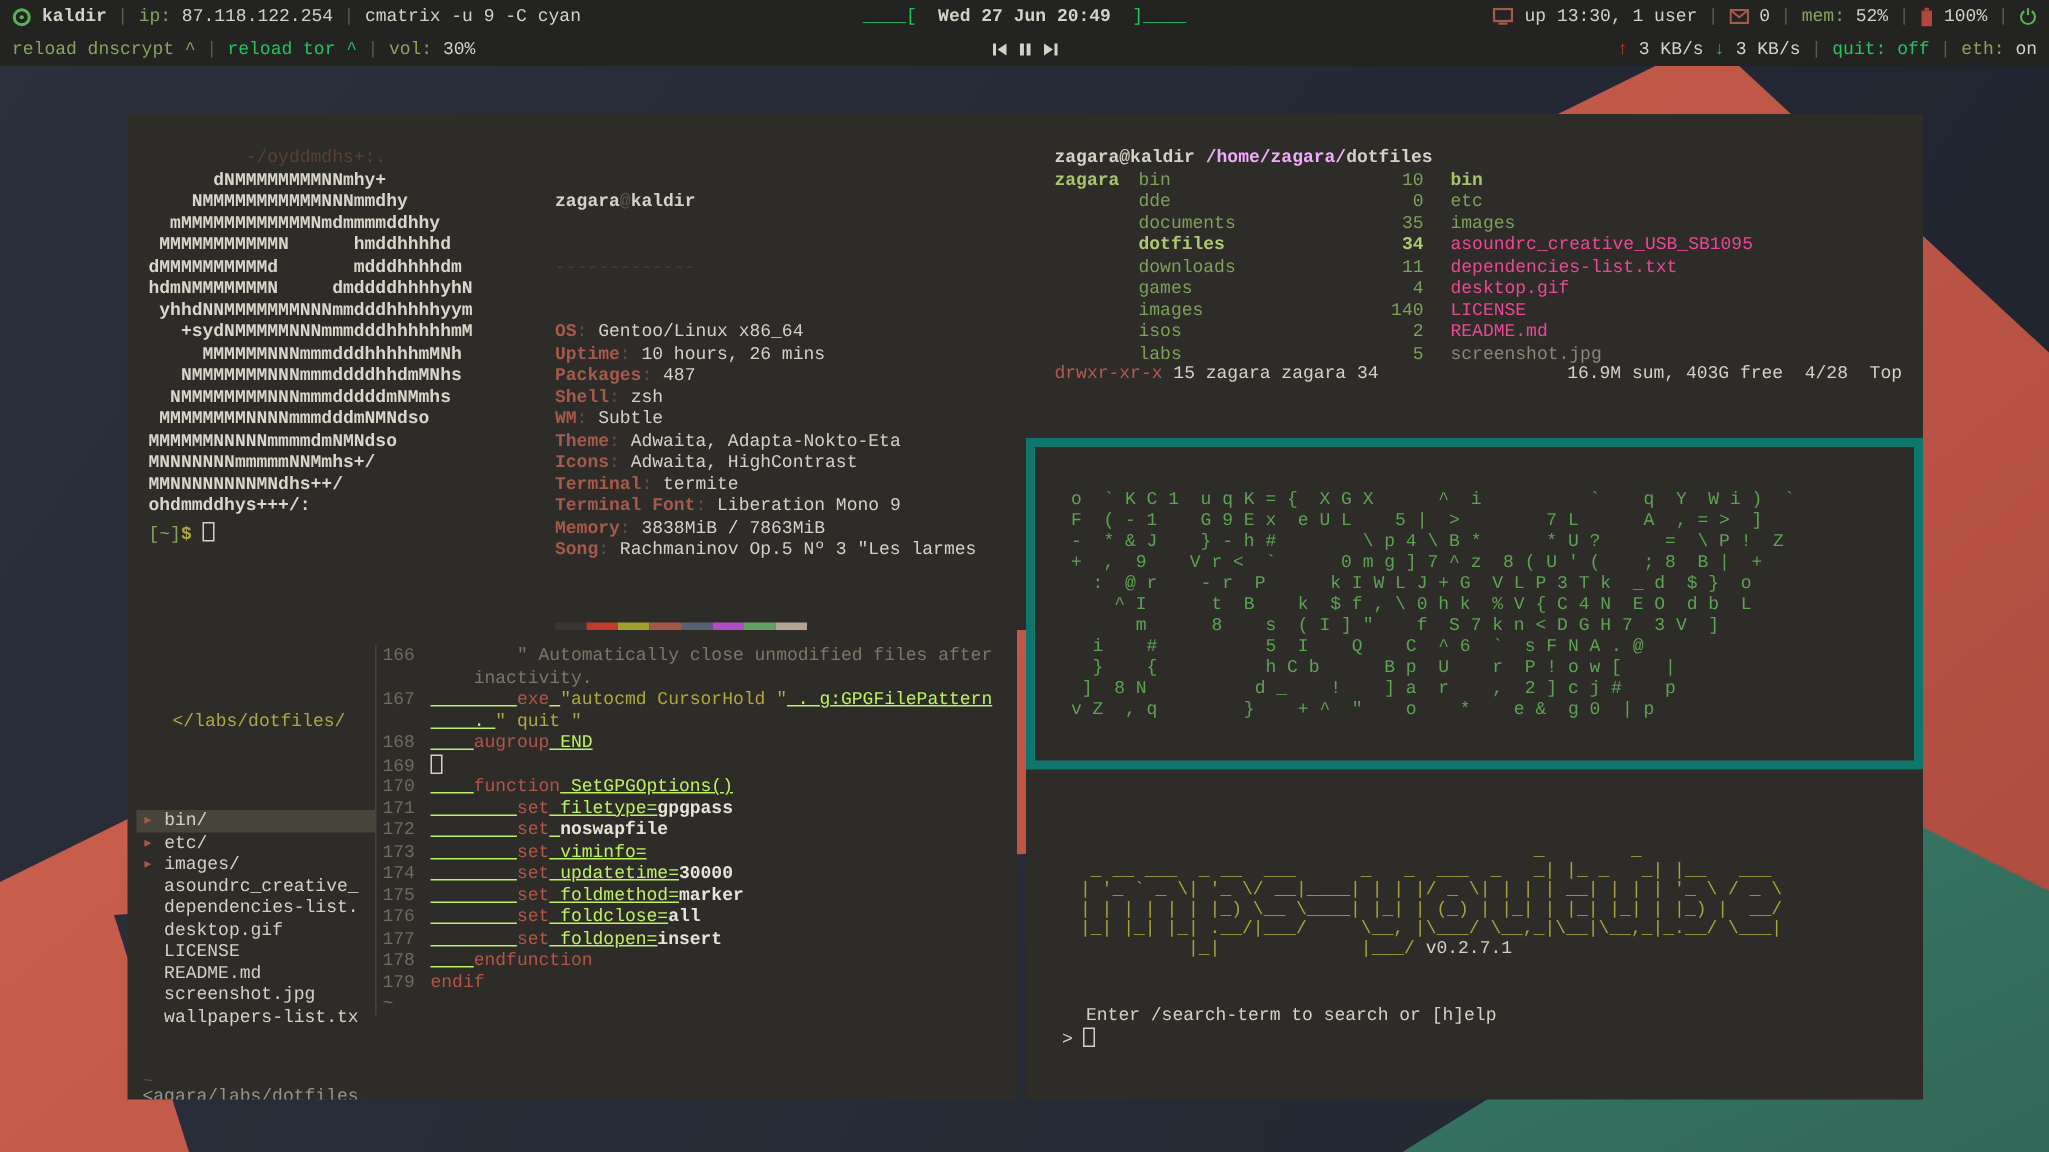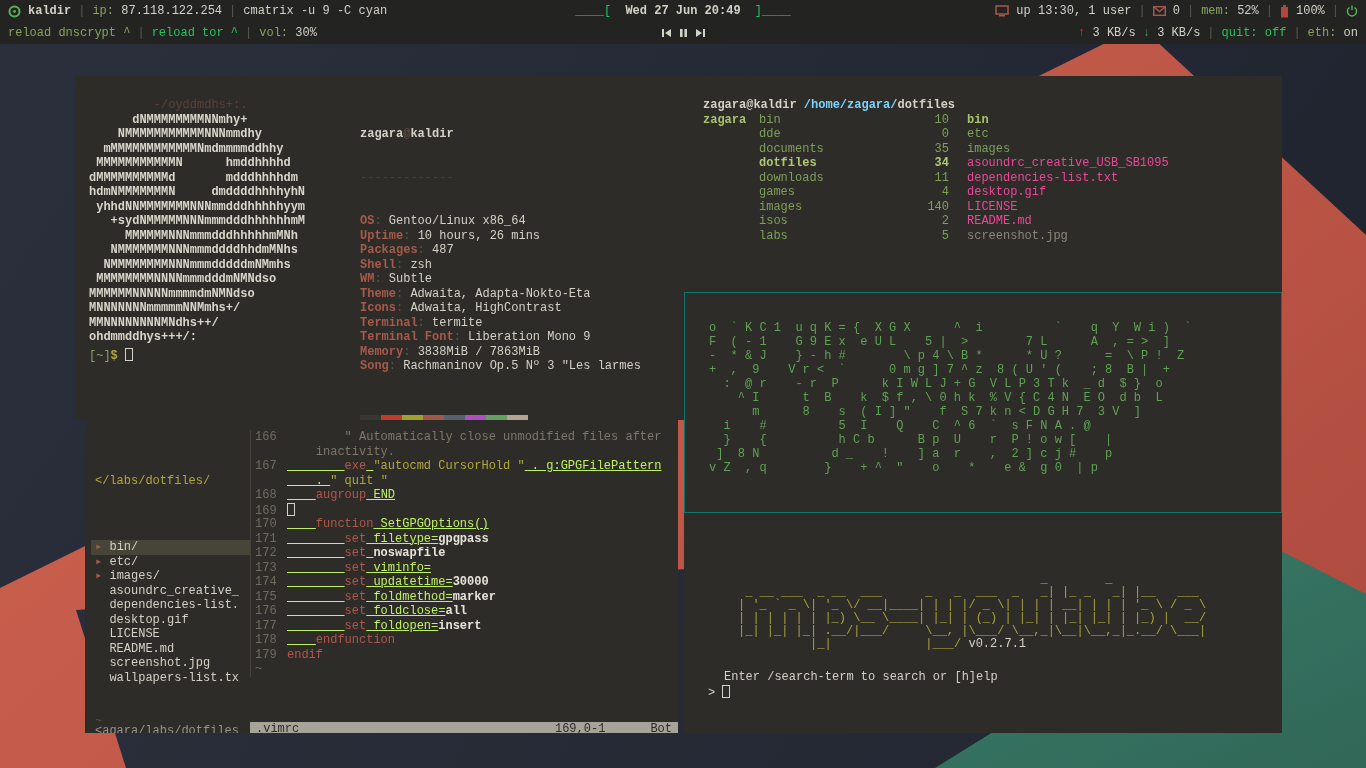--- a/index.html
+++ b/index.html
@@ -32,69 +32,69 @@
   .c-rsoft { color:#22c55e; }
   .c-white { color:#d4d1c6; }
   .b { font-weight:bold; }
   .icon { display:inline-flex; align-items:center; }
   .up-arrow { color:#c6402f; font-weight:bold; }
   .down-arrow { color:#3fa14b; font-weight:bold; }
 
   
   .term { position:absolute; background:#2e2c28; overflow:hidden;
           font-size:12px; line-height:14.5px; color:#d4d1c6; white-space:pre; z-index:5; }
-  #neofetch { left:75px;  top:76px;  width:680px; height:344px; }
+  #neofetch { left:85px;  top:76px;  width:680px; height:344px; }
   #vim      { left:85px;  top:420px; width:593px; height:313px; }
   #ranger   { left:684px; top:76px;  width:598px; height:216px; }
-  #cmatrix  { left:684px; top:292px; width:598px; height:221px; border:1px solid #0f766e; }
+  #cmatrix  { left:684px; top:292px; width:598px; height:221px; border:6px solid #0f766e; }
   #mps      { left:684px; top:513px; width:598px; height:220px; }
 
   .cursor { display:inline-block; width:8px; height:13px; border:1px solid #d4d1c6;
             vertical-align:-2px; }
 
   
   .nf-art { position:absolute; left:14px; top:22px; color:#d9d6cb; font-weight:bold; }
   .art-dim { color:#5c4036; font-weight:normal; }
   .nf-info { position:absolute; left:285px; top:22px; }
   .nf-label { color:#a65a4b; font-weight:bold; }
   .nf-colon { color:#5f5347; }
   .nf-at { color:#5f5347; }
   .nf-underline { color:#453f37; }
   .nf-palette { margin-top:12px; font-size:0; }
   .swatch { display:inline-block; width:21px; height:18px; }
   .nf-prompt { position:absolute; left:14px; top:272px; }
   .c-yellow { color:#b0a83e; }
 
   
   .rg-header { position:absolute; left:19px; top:22px; font-weight:bold; }
-  .rg-path { color:#7dd3fc; }
+  .rg-path { color:#f0abfc; }
   .rg-col1 { position:absolute; left:19px;  top:36.5px; color:#a8c46c; font-weight:bold; }
   .rg-col2 { position:absolute; left:75px;  top:36.5px; width:190px; }
   .rg-col2 .row { display:flex; justify-content:space-between; color:#7da05a; }
   .rg-col2 .row.active { color:#aec873; font-weight:bold; }
   .rg-col3 { position:absolute; left:283px; top:36.5px; }
   .r3-dirb { color:#a8c46c; font-weight:bold; }
   .r3-dir  { color:#7da05a; }
   .r3-file { color:#ec4899; }
   .r3-dim  { color:#8a8778; }
   .rg-footer { position:absolute; left:19px; right:14px; top:166px;
                display:flex; justify-content:space-between; }
   .rg-perms { color:#b35b52; }
 
   
   .cm-rows { position:absolute; left:24px; top:28px; line-height:14px; color:#5ea254; }
 
   
-  .mps-logo { position:absolute; left:36px; top:60px; line-height:13px; color:#a8a23c;margin-left:18px; }
+  .mps-logo { position:absolute; left:36px; top:48px; line-height:13px; color:#a8a23c; }
   .mps-help { position:absolute; left:24px; top:157px;margin-left:16px; }
   .mps-prompt { position:absolute; left:24px; top:171.5px; }
 
   
   .nt { position:absolute; left:10px; top:24.5px; width:155px; }
-  .nt-header { color:#b0a83e; }
+  .nt-header { color:#b0a83e;margin-left:20px; }
   .nt-row { height:14.5px; }
   .nt-row.sel { background:#474439; margin-left:-4px; padding-left:4px; width:159px;margin-top:23px; }
   .nt-arrow { color:#a65a4b; }
   .nt-filler { color:#57534a; }
   .ed { position:absolute; left:165px; top:10px; right:0; border-left:1px solid #45423a; }
   .ed-row { height:14.5px; }
   .vnum { display:inline-block; width:36px; color:#6f6b5f; padding-left:4px; }
   .vc { color:#7c7869; }
   .vk { color:#b2564a; }
   .vs { color:#b0a83e; }
@@ -206,33 +206,32 @@
 
 <div class="term" id="vim">
   <div class="nt">
     <div class="nt-row nt-header">&lt;/labs/dotfiles/</div>
     <div><div class="nt-row sel"><span class="nt-arrow">▸ </span><span>bin/</span></div><div class="nt-row"><span class="nt-arrow">▸ </span><span>etc/</span></div><div class="nt-row"><span class="nt-arrow">▸ </span><span>images/</span></div><div class="nt-row"><span class="nt-arrow">  </span><span>asoundrc_creative_</span></div><div class="nt-row"><span class="nt-arrow">  </span><span>dependencies-list.</span></div><div class="nt-row"><span class="nt-arrow">  </span><span>desktop.gif</span></div><div class="nt-row"><span class="nt-arrow">  </span><span>LICENSE</span></div><div class="nt-row"><span class="nt-arrow">  </span><span>README.md</span></div><div class="nt-row"><span class="nt-arrow">  </span><span>screenshot.jpg</span></div><div class="nt-row"><span class="nt-arrow">  </span><span>wallpapers-list.tx</span></div></div>
     <div><div class="nt-row nt-filler">~</div><div class="nt-row nt-filler">~</div><div class="nt-row nt-filler">~</div></div>
   </div>
   <div class="ed"><div class="ed-row"><span class="vnum">166</span><span class="vc">        " Automatically close unmodified files after</span></div><div class="ed-row"><span class="vnum"></span><span class="vc">    inactivity.</span></div><div class="ed-row"><span class="vnum">167</span><span class="vt">        </span><span class="vk">exe</span><span class="vt"> </span><span class="vs">"autocmd CursorHold "</span><span class="vt"> . g:GPGFilePattern</span></div><div class="ed-row"><span class="vnum"></span><span class="vt">    . </span><span class="vs">" quit "</span></div><div class="ed-row"><span class="vnum">168</span><span class="vt">    </span><span class="vk">augroup</span><span class="vt"> END</span></div><div class="ed-row"><span class="vnum">169</span><span class="cursor"></span></div><div class="ed-row"><span class="vnum">170</span><span class="vt">    </span><span class="vk">function</span><span class="vt"> SetGPGOptions()</span></div><div class="ed-row"><span class="vnum">171</span><span class="vt">        </span><span class="vk">set</span><span class="vt"> filetype=</span><span class="vv">gpgpass</span></div><div class="ed-row"><span class="vnum">172</span><span class="vt">        </span><span class="vk">set</span><span class="vt"> </span><span class="vv">noswapfile</span></div><div class="ed-row"><span class="vnum">173</span><span class="vt">        </span><span class="vk">set</span><span class="vt"> viminfo=</span></div><div class="ed-row"><span class="vnum">174</span><span class="vt">        </span><span class="vk">set</span><span class="vt"> updatetime=</span><span class="vv">30000</span></div><div class="ed-row"><span class="vnum">175</span><span class="vt">        </span><span class="vk">set</span><span class="vt"> foldmethod=</span><span class="vv">marker</span></div><div class="ed-row"><span class="vnum">176</span><span class="vt">        </span><span class="vk">set</span><span class="vt"> foldclose=</span><span class="vv">all</span></div><div class="ed-row"><span class="vnum">177</span><span class="vt">        </span><span class="vk">set</span><span class="vt"> foldopen=</span><span class="vv">insert</span></div><div class="ed-row"><span class="vnum">178</span><span class="vt">    </span><span class="vk">endfunction</span></div><div class="ed-row"><span class="vnum">179</span><span class="vk">endif</span></div><div class="ed-row"><span class="vnum nt-filler">~</span></div></div>
   <div class="vim-statusrow">
     <div class="nt-status">&lt;agara/labs/dotfiles</div>
-    <div class="ed-status">
-      <span>.vimrc</span>
-      <span class="pos">169,0-1</span>
-      <span class="bot">Bot</span>
-    </div>
   </div>
 </div>
 
 <div class="term" id="ranger">
   <div class="rg-header"><span>zagara@kaldir </span><span class="rg-path">/home/zagara/</span><span>dotfiles</span></div>
   <div class="rg-col1">zagara</div>
   <div class="rg-col2"><div class="row"><span>bin</span><span>10</span></div><div class="row"><span>dde</span><span>0</span></div><div class="row"><span>documents</span><span>35</span></div><div class="row active"><span>dotfiles</span><span>34</span></div><div class="row"><span>downloads</span><span>11</span></div><div class="row"><span>games</span><span>4</span></div><div class="row"><span>images</span><span>140</span></div><div class="row"><span>isos</span><span>2</span></div><div class="row"><span>labs</span><span>5</span></div></div>
   <div class="rg-col3"><div class="r3-dirb">bin</div><div class="r3-dir">etc</div><div class="r3-dir">images</div><div class="r3-file">asoundrc_creative_USB_SB1095</div><div class="r3-file">dependencies-list.txt</div><div class="r3-file">desktop.gif</div><div class="r3-file">LICENSE</div><div class="r3-file">README.md</div><div class="r3-dim">screenshot.jpg</div></div>
+  <div class="rg-footer">
+    <span><span class="rg-perms">drwxr-xr-x</span><span> 15 zagara zagara 34</span></span>
+    <span>16.9M sum, 403G free  4/28  Top</span>
+  </div>
 </div>
 
 <div class="term" id="cmatrix">
   <div class="cm-rows"><div>o  ` K C 1  u q K = {  X G X      ^  i          `    q  Y  W i )  `</div><div>F  ( - 1    G 9 E x  e U L    5 |  &gt;        7 L      A  , = &gt;  ]</div><div>-  * &amp; J    } - h #        \ p 4 \ B *      * U ?      =  \ P !  Z</div><div>+  ,  9    V r &lt;  `      0 m g ] 7 ^ z  8 ( U ' (    ; 8  B |  +</div><div>  :  @ r    - r  P      k I W L J + G  V L P 3 T k  _ d  $ }  o</div><div>    ^ I      t  B    k  $ f , \ 0 h k  % V { C 4 N  E O  d b  L</div><div>      m      8    s  ( I ] "    f  S 7 k n &lt; D G H 7  3 V  ]</div><div>  i    #          5  I    Q    C  ^ 6  `  s F N A . @</div><div>  }    {          h C b      B p  U    r  P ! o w [    |</div><div> ]  8 N          d _    !    ] a  r    ,  2 ] c j #    p</div><div>v Z  , q        }    + ^  "    o    *    e &amp;  g 0  | p</div></div>
 </div>
 
 <div class="term" id="mps">
   <div class="mps-logo"><div>                                          _        _</div><div> _ __ ___  _ __  ___      _   _  ___  _   _| |_ _   _| |__   ___</div><div>| '_ ` _ \| '_ \/ __|____| | | |/ _ \| | | | __| | | | '_ \ / _ \</div><div>| | | | | | |_) \__ \____| |_| | (_) | |_| | |_| |_| | |_) |  __/</div><div>|_| |_| |_| .__/|___/     \__, |\___/ \__,_|\__|\__,_|_.__/ \___|</div><div><span>          |_|             |___/ </span><span class="c-white">v0.2.7.1</span></div></div>
   <div class="mps-help">Enter /search-term to search or [h]elp</div>
   <div class="mps-prompt"><span>&gt; </span><span class="cursor"></span></div>

